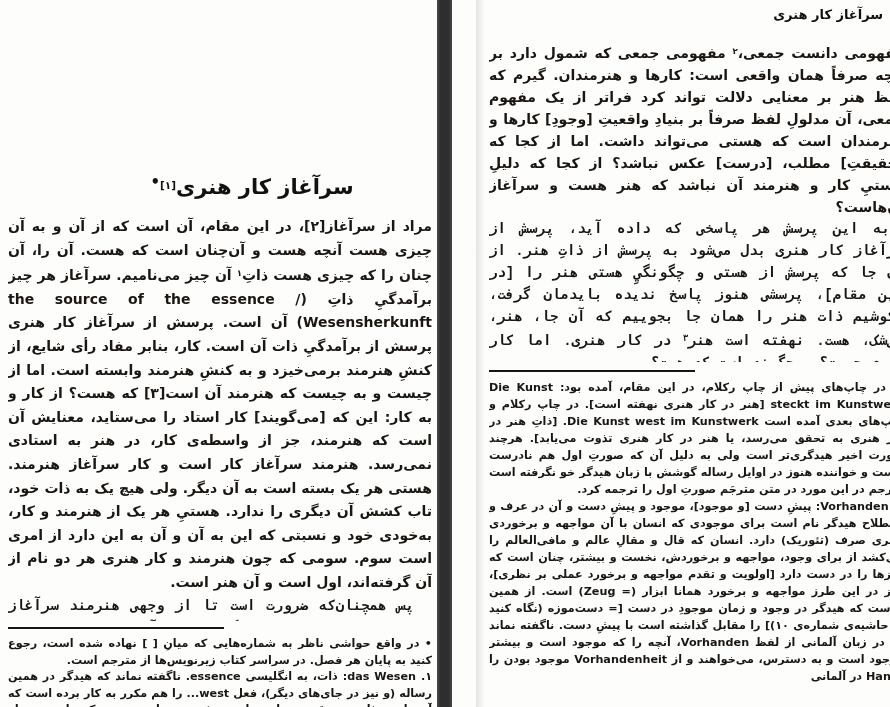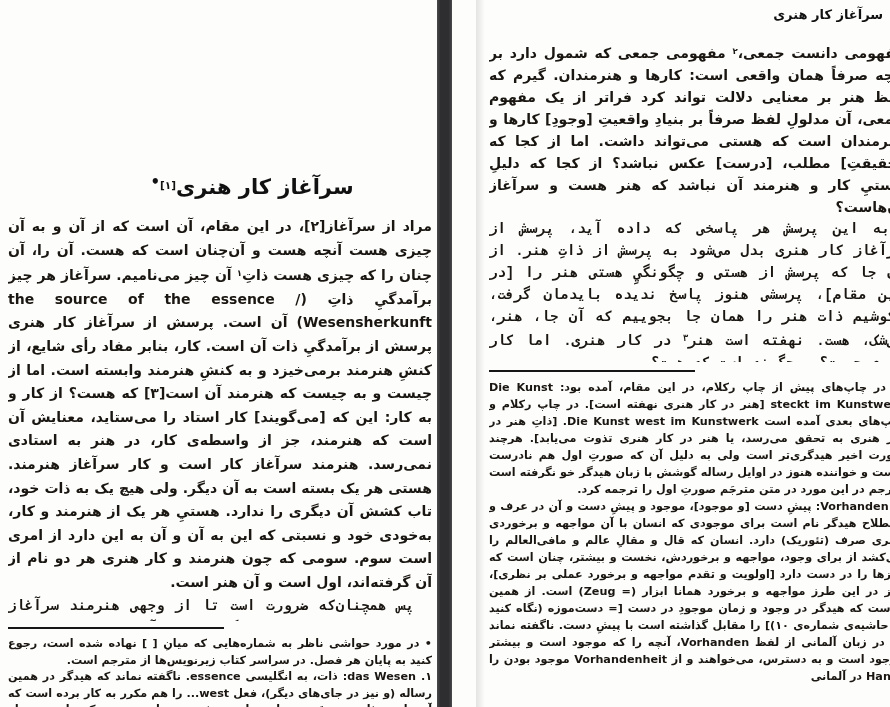--- a/index.html
+++ b/index.html
@@ -84,21 +84,21 @@
   <section class="page page-left">
     <h1 class="title-row"><span>سرآغاز کار هنری</span><span class="title-note">[۱]</span><span class="title-star">•</span></h1>
 
     <div class="body-left">
       <p class="para"><span>مراد از سرآغاز[۲]، در این مقام، آن است که از آن و به آن چیزی هست آنچه هست و آن‌چنان است که هست. آن را، آن چنان را که چیزی هست ذاتِ</span><span class="sup">۱</span><span> آن چیز می‌نامیم. سرآغاز هر چیز برآمدگيِ ذاتِ (the source of the essence / Wesensherkunft) آن است. پرسش از سرآغاز کار هنری پرسش از برآمدگيِ ذات آن است. کار، بنابر مفاد رأی شایع، از کنشِ هنرمند برمی‌خیزد و به کنشِ هنرمند وابسته است. اما از چیست و به چیست که هنرمند آن است[۳] که هست؟ از کار و به کار: این که [می‌گویند] کار استاد را می‌ستاید، معنایش آن است که هنرمند، جز از واسطه‌ی کار، در هنر به استادی نمی‌رسد. هنرمند سرآغاز کار است و کار سرآغاز هنرمند. هستی هر یک بسته است به آن دیگر. ولی هیچ یک به ذات خود، تاب کشش آن دیگری را ندارد. هستيِ هر یک از هنرمند و کار، به‌خودی خود و نسبتی که این به آن و آن به این دارد از امری است سوم. سومی که چون هنرمند و کار هنری هر دو نام از آن گرفته‌اند، اول است و آن هنر است.</span></p>
       <p class="para indent"><span>پس همچنان‌که ضرورت است تا از وجهی هنرمند سرآغاز کار باشد و از وجهی دیگر کار سرآغاز هنرمند، یقین است که باز از وجهی دیگر، هنر هم سرآغاز هنرمند است و هم سرآغاز کار. اما آیا مگر هنر هم سرآغاز می‌تواند بود؟ [خود] کجاست هنر؟ و چگونه هست؟ هنر که خود اگر هم هستی داشته باشد، لفظ است و بس، لفظی که دیگر هیچ هستِ [یا موجودِ] واقعی ما به ازای آن نیست. شاید بتوان آن را</span></p>
     </div>
 
     <div class="fn-left">
       <div class="fn-rule fn-rule-left"></div>
-      <p class="fn"><span>• در مورد حواشی ناظر به شماره‌هایی که میانِ [ ] نهاده شده است، رجوع کنید به پایان هر فصل. در سراسر کتاب زیرنویس‌ها از مترجم است.</span></p>
+      <p class="fn"><span>• در واقع حواشی ناظر به شماره‌هایی که میانِ [ ] نهاده شده است، رجوع کنید به پایان هر فصل. در سراسر کتاب زیرنویس‌ها از مترجم است.</span></p>
       <p class="fn"><span>۱. das Wesen: ذات، به انگلیسی essence. ناگفته نماند که هیدگر در همین رساله (و نیز در جای‌های دیگر)، فعل west... را هم مکرر به کار برده است که آن را به «ذاتِ... تحقق می‌یابد» یا «... تذوت می‌یابد» ترجمه کرده‌ایم. در جلد ۶۵ از مجموعه آثار، Wesung des Seins هم آمده است.</span></p>
     </div>
   </section>
 
   <div class="gutter"></div>
 
   <section class="page page-right">
     <header class="running-header">
       <span class="pagenum">۲</span><span>سرآغاز کار هنری</span>
     </header>

